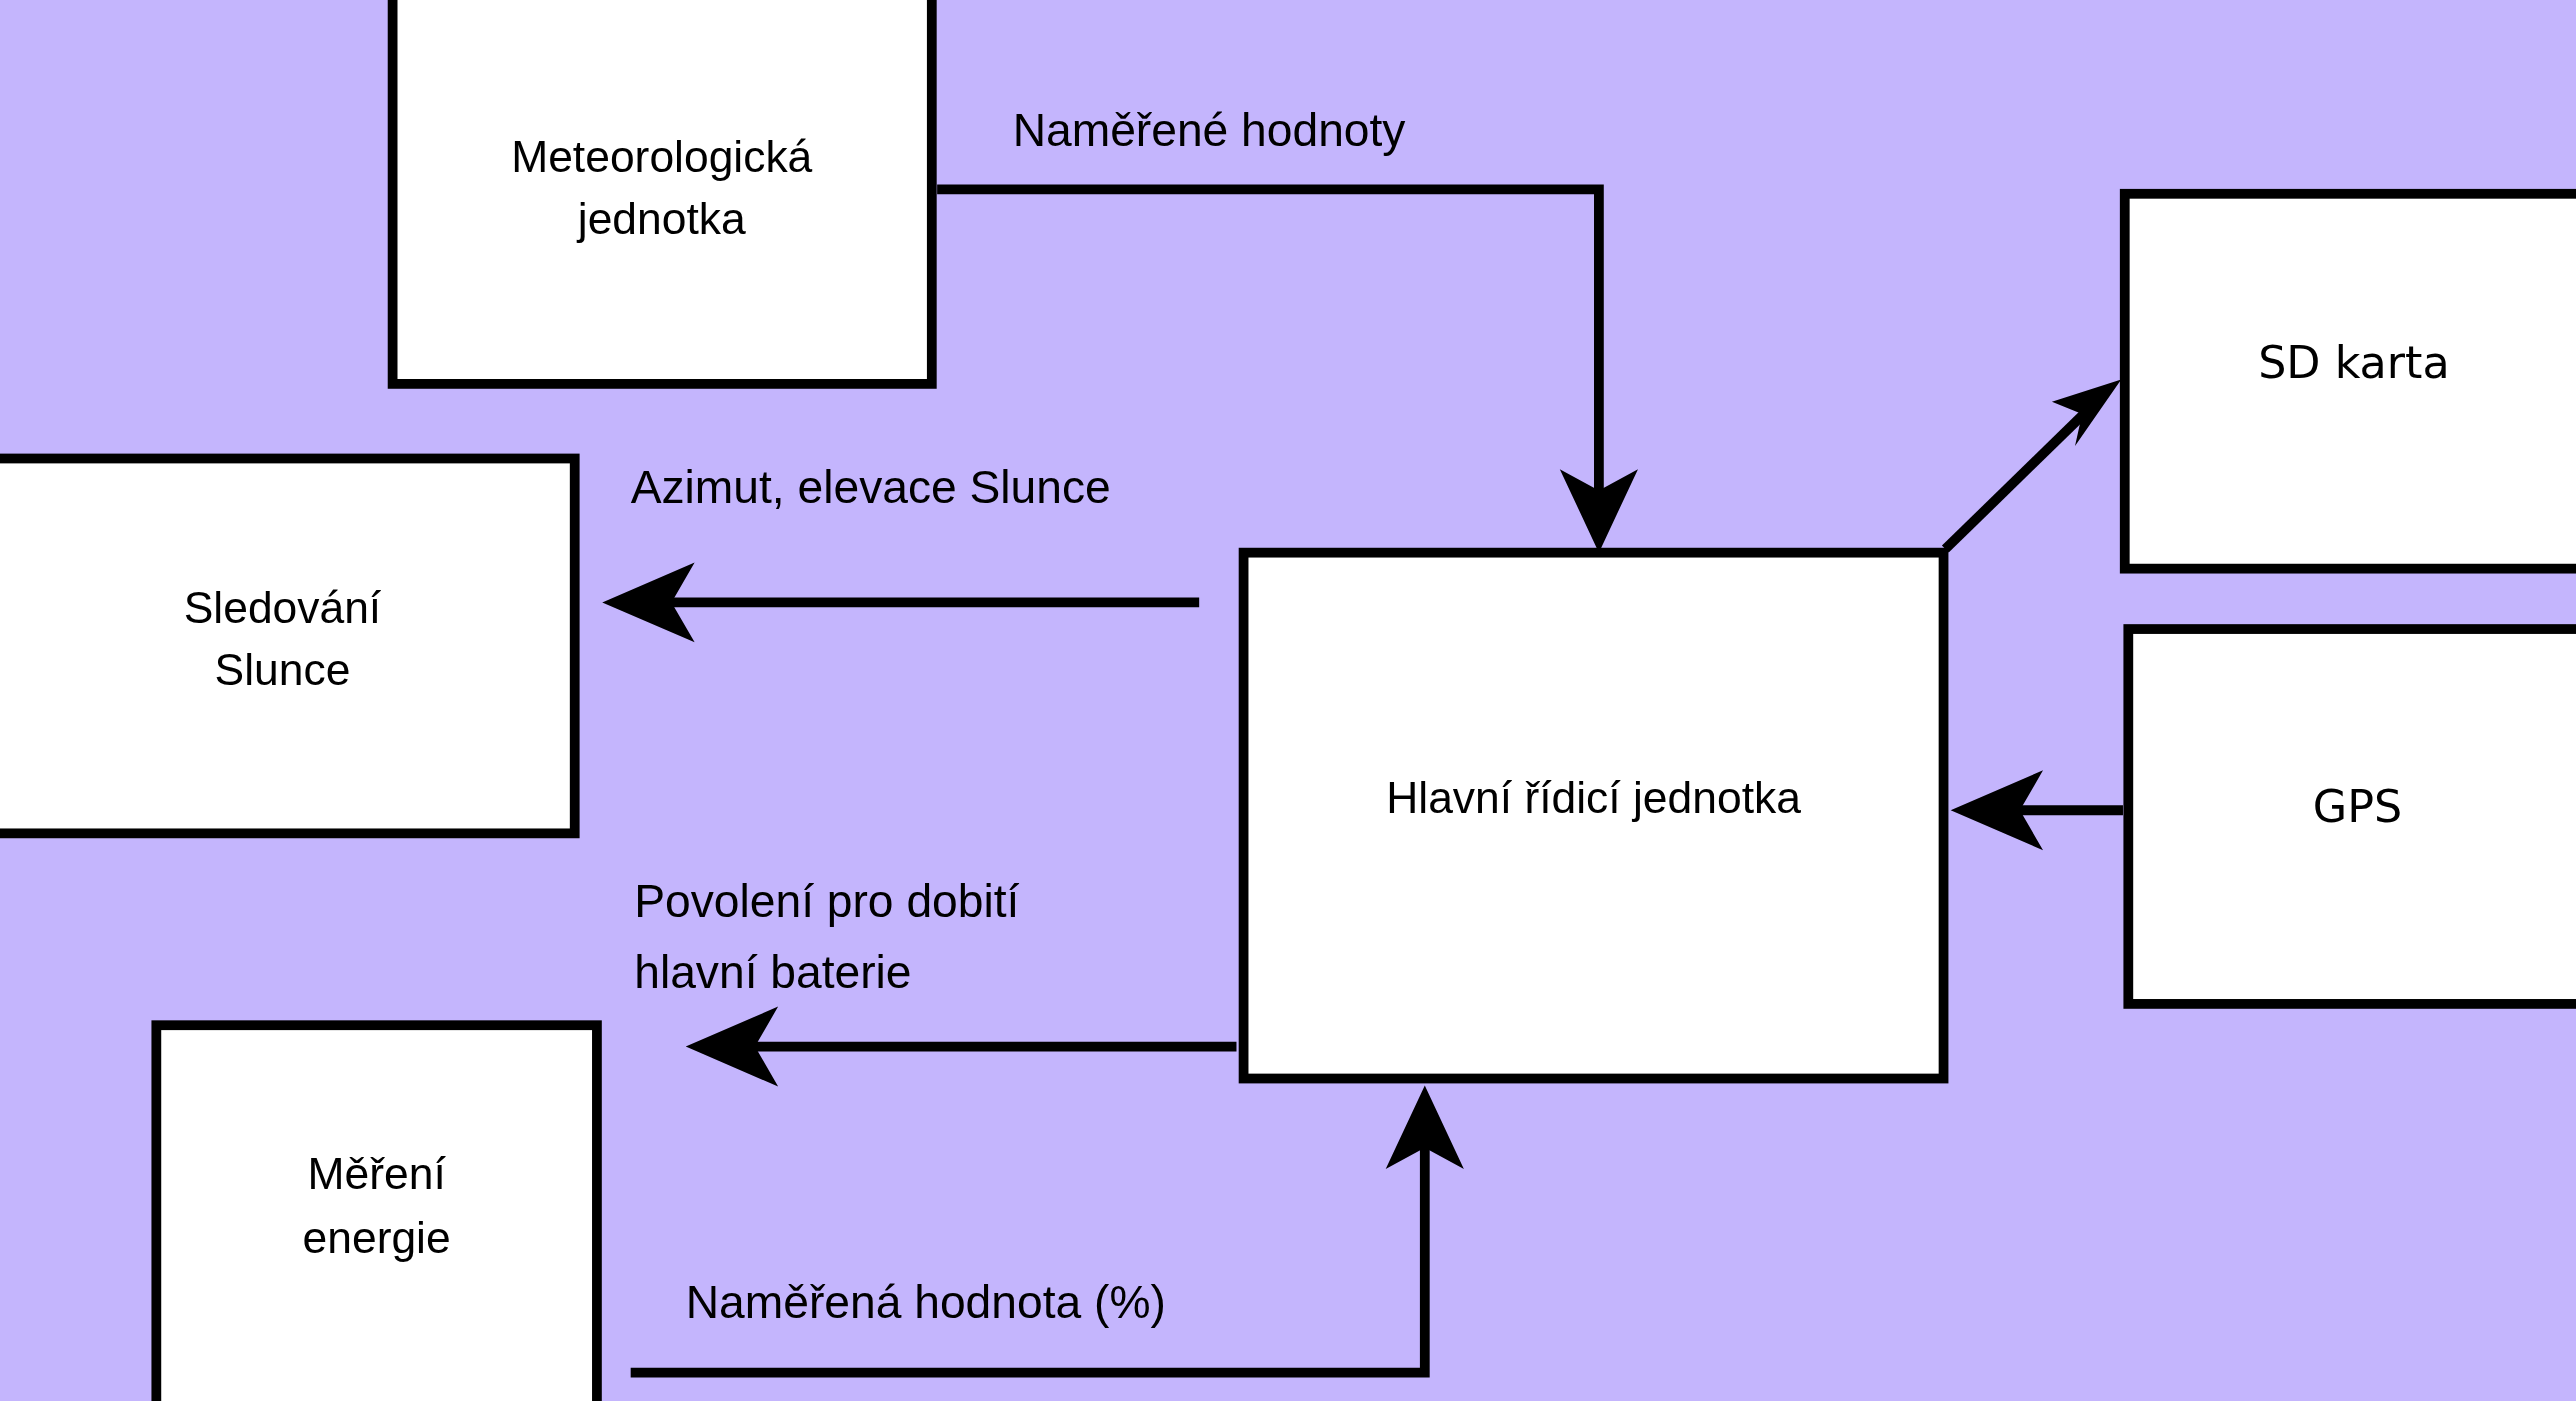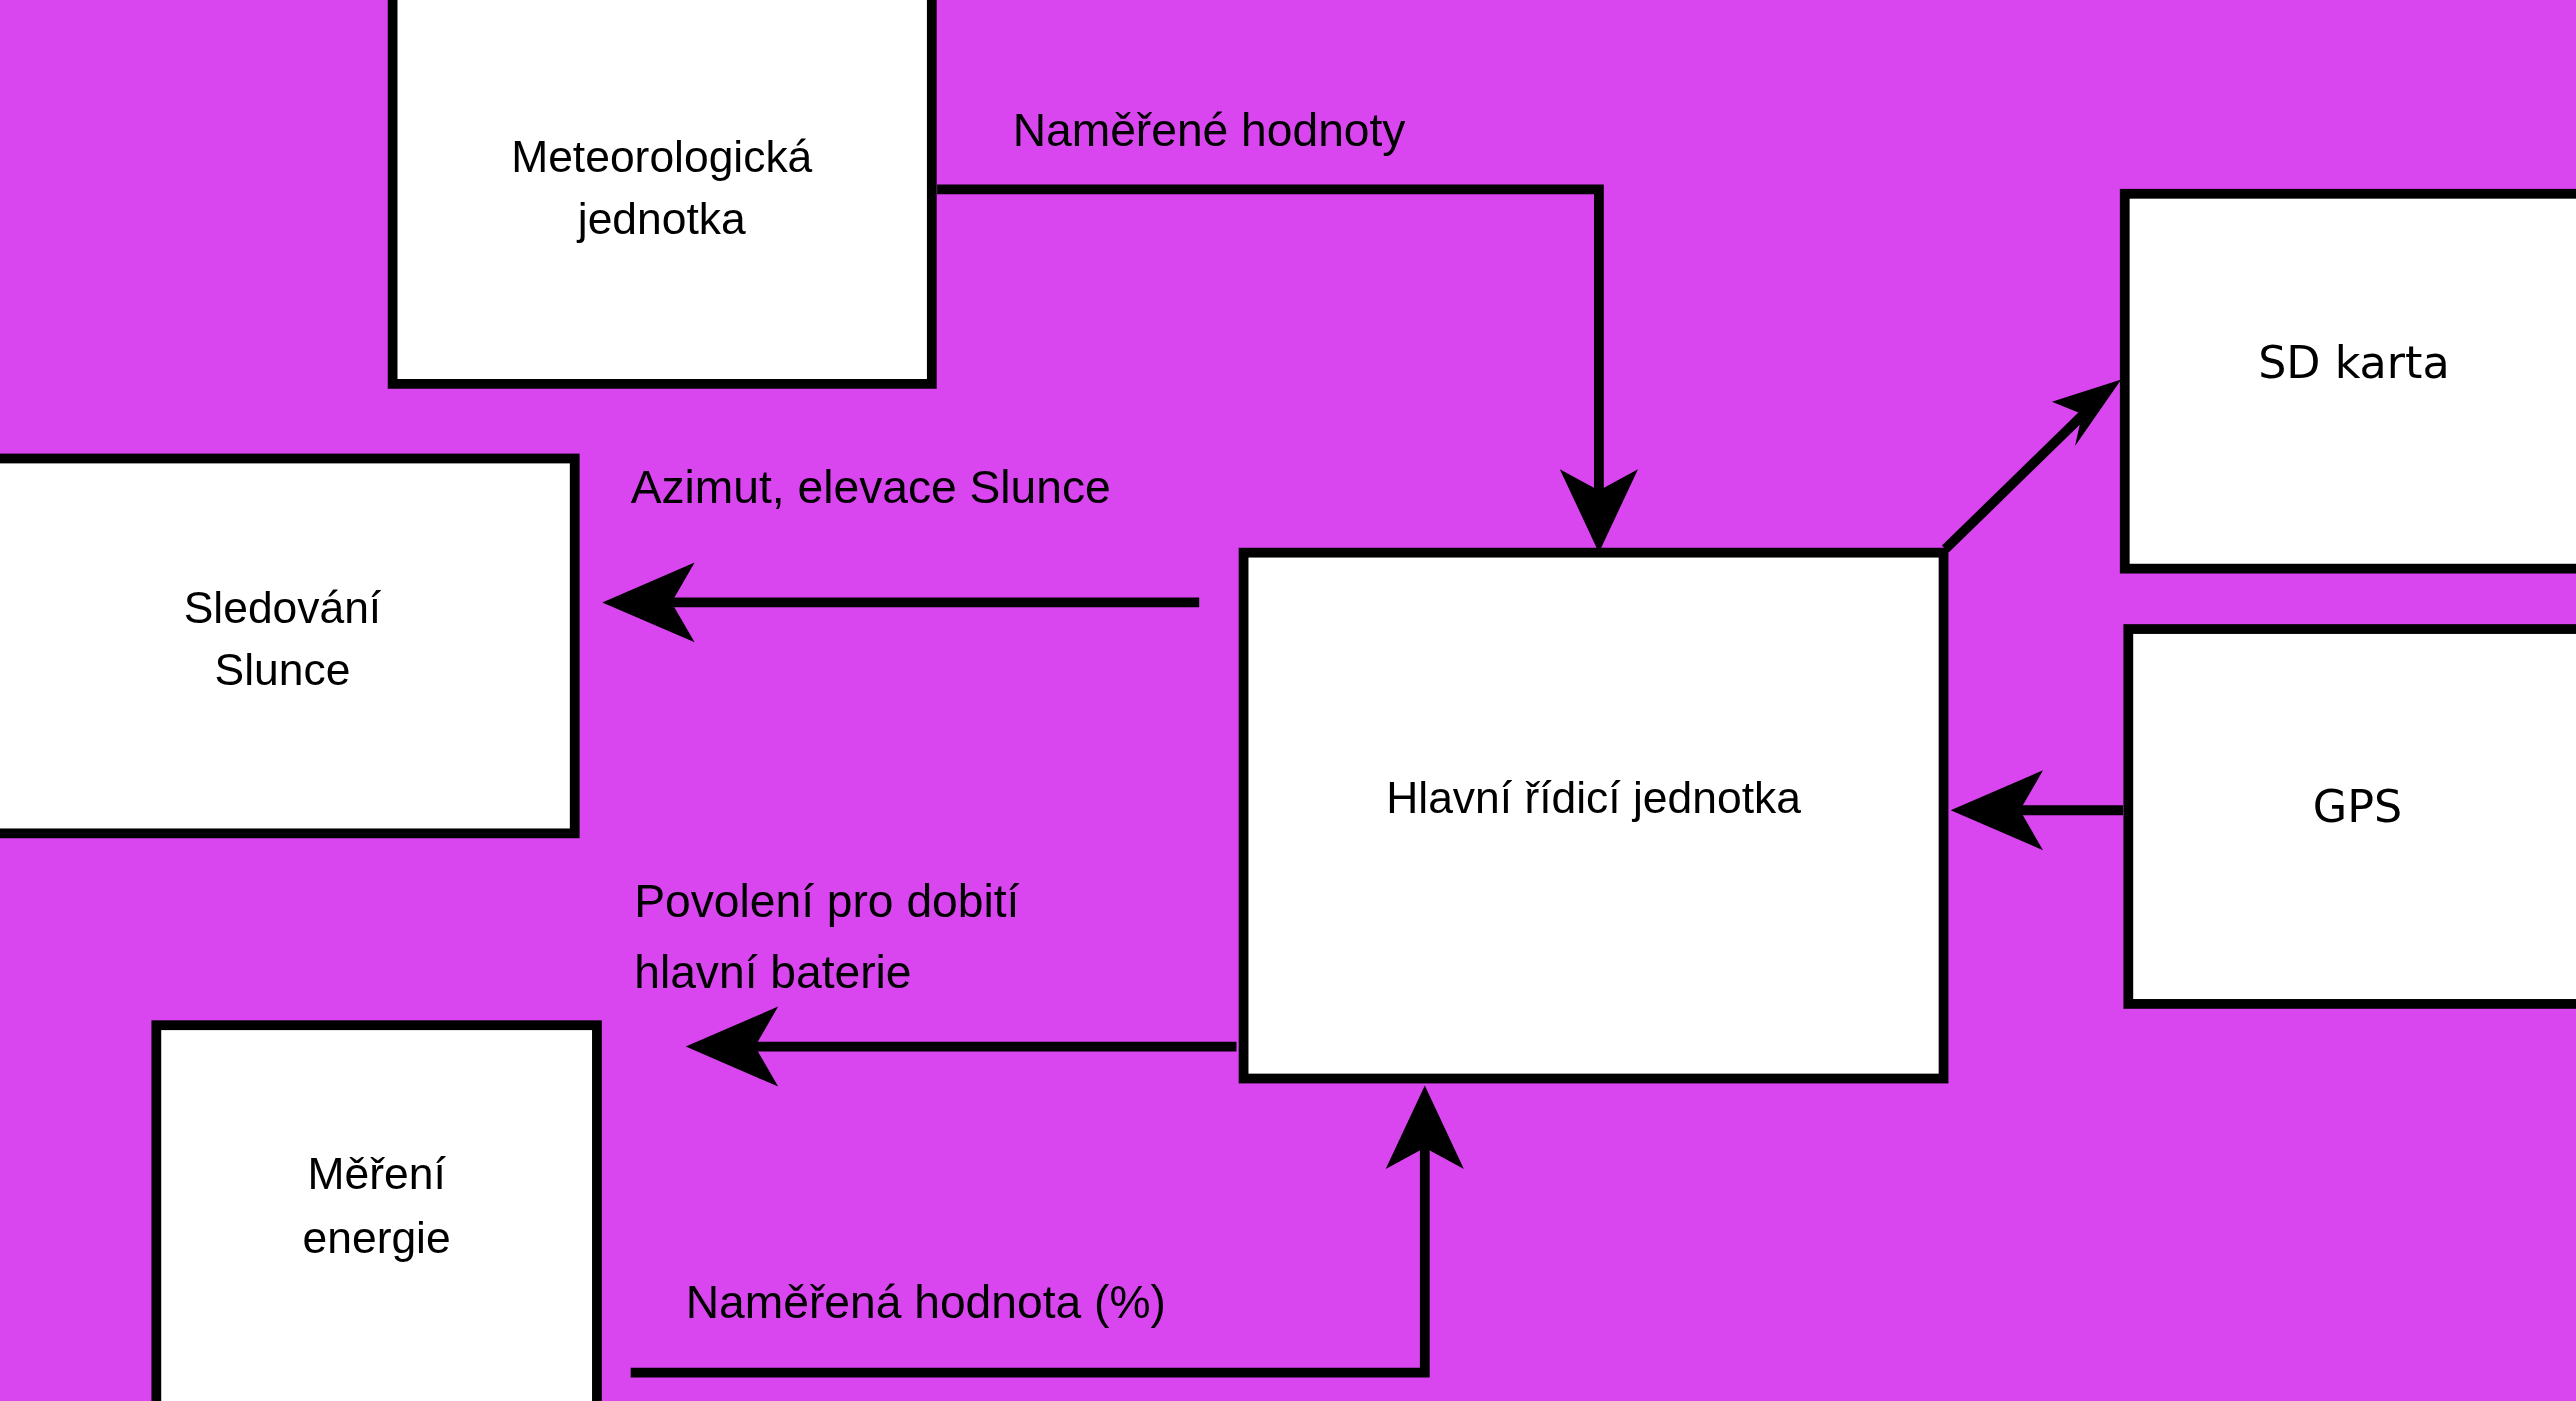--- a/index.html
+++ b/index.html
@@ -10,21 +10,21 @@
   body {
     width: 2576px;
     height: 1402px;
     overflow: hidden;
     font-family: "Liberation Sans", sans-serif;
   }
   #diagram-root {
     position: relative;
     width: 2576px;
     height: 1402px;
-    background: #d946ef;
+    background: #c4b5fd;
   }
   svg.diagram-canvas {
     position: absolute;
     left: 0;
     top: 0;
     width: 2576px;
     height: 1402px;
     display: block;
   }
   .node-rect {

